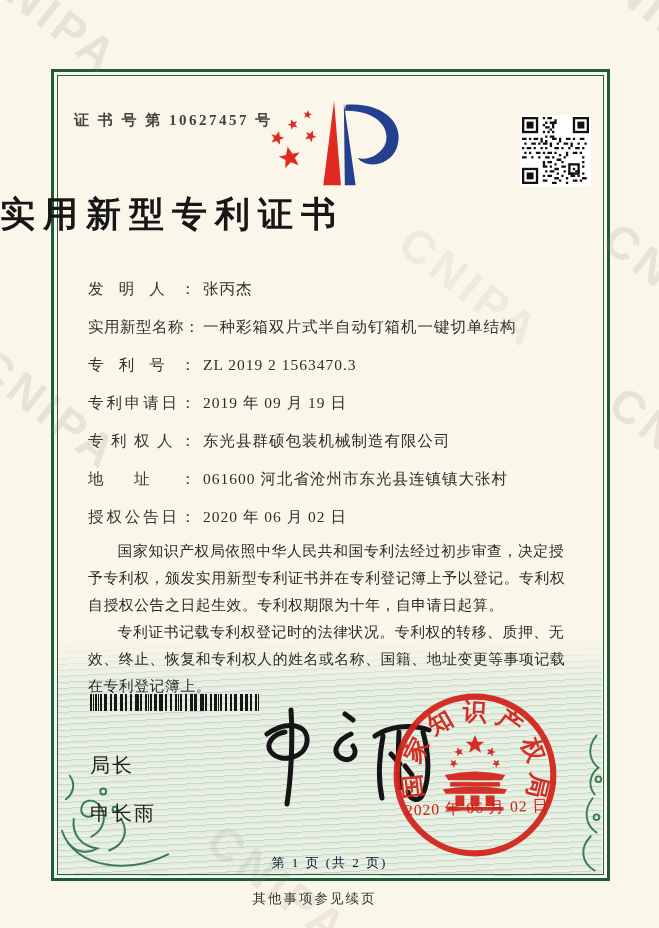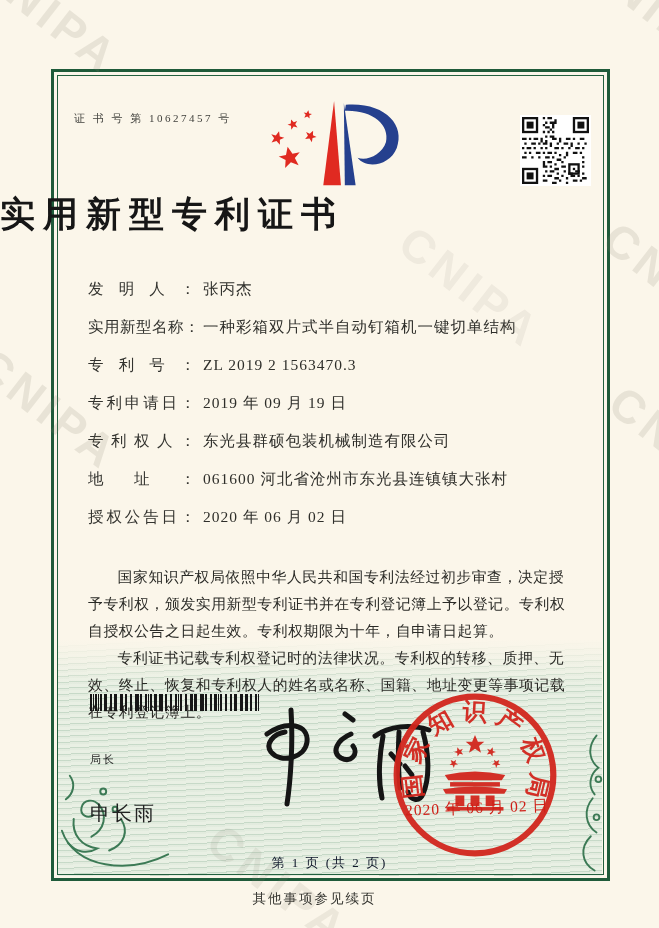--- a/index.html
+++ b/index.html
@@ -22,47 +22,47 @@
   .guilloche{position:absolute;z-index:1;left:58px;top:640px;width:544px;height:236px;
     background-color:rgba(231,239,227,0.9);
     background-image:
       linear-gradient(180deg,#fbf6ea 0,rgba(251,246,234,0) 46px),
       repeating-linear-gradient(177deg,rgba(120,165,135,0.30) 0 1px,rgba(120,165,135,0.06) 1px 3px,rgba(255,255,255,0) 3px 6px);}
 
   
   .frame{position:absolute;z-index:2;left:57px;top:75px;width:545px;height:798px;
     border:1px solid #23613f;outline:3px solid #1f5b3a;outline-offset:3px;pointer-events:none;}
 
-  .cert-no{position:absolute;z-index:3;left:74px;top:111px;font-size:11px;letter-spacing:2.5px;color:#42423e;}
+  .cert-no{position:absolute;z-index:3;left:74px;top:111px;font-size:15px;letter-spacing:2.5px;color:#42423e;font-weight:bold;}
 
   .logo{position:absolute;z-index:3;left:258px;top:97px;width:158px;height:98px;}
   .qr{position:absolute;z-index:3;left:520px;top:115px;width:67px;height:67px;background:#fff;padding:2px;}
 
   .title{position:absolute;z-index:3;left:0;top:191px;width:659px;
     font-size:35px;font-weight:bold;letter-spacing:8px;color:#161616;}
 
   .fields{position:absolute;z-index:3;left:88px;top:277px;width:478px;font-size:15.5px;}
   .frow{display:flex;align-items:flex-start;line-height:24px;margin-bottom:14px;white-space:nowrap;}
   .lbl{display:inline-block;width:108px;text-align:justify;text-align-last:justify;
     letter-spacing:0.5px;color:#33332f;flex:0 0 108px;}
   .val{margin-left:7px;letter-spacing:1px;color:#2e2e2a;}
   .pair2{margin-left:36px;display:flex;}
   .pair2 .lbl2{letter-spacing:1px;color:#33332f;}
 
-  .body-text{position:absolute;z-index:3;left:88px;top:564px;width:486px;
+  .body-text{position:absolute;z-index:3;left:88px;top:538px;width:486px;
     font-size:14.8px;line-height:27px;color:#2a2a26;letter-spacing:0.6px;}
   .body-text p{margin:0;text-indent:2em;}
 
   .barcode{position:absolute;z-index:3;left:90px;top:694px;width:170px;height:17px;
     background-image:
       repeating-linear-gradient(90deg,#161616 0 2px,rgba(0,0,0,0) 2px 5px),
       repeating-linear-gradient(90deg,#161616 0 1px,rgba(0,0,0,0) 1px 8px),
       repeating-linear-gradient(90deg,rgba(0,0,0,0) 0 3px,#161616 3px 4px,rgba(0,0,0,0) 4px 11px);}
 
-  .director-title{position:absolute;z-index:4;left:90px;top:752px;font-size:11px;letter-spacing:2px;color:#222;}
+  .director-title{position:absolute;z-index:4;left:90px;top:752px;font-size:20px;letter-spacing:2px;color:#222;}
   .director-name{position:absolute;z-index:4;left:90px;top:800px;font-size:20px;letter-spacing:2px;color:#222;}
   .signature{position:absolute;z-index:4;left:253px;top:700px;width:200px;height:115px;}
 
   .seal{position:absolute;z-index:5;left:386px;top:686px;width:178px;height:178px;opacity:0.94;}
   .seal-date{position:absolute;z-index:6;left:392px;top:798px;width:170px;text-align:center;
     font-size:15.5px;color:#cf2018;letter-spacing:1px;transform:rotate(-2deg);white-space:nowrap;}
 
   .orn-bl{position:absolute;z-index:3;left:58px;top:760px;width:118px;height:118px;}
   .orn-br{position:absolute;z-index:3;left:568px;top:730px;width:38px;height:146px;}
 

